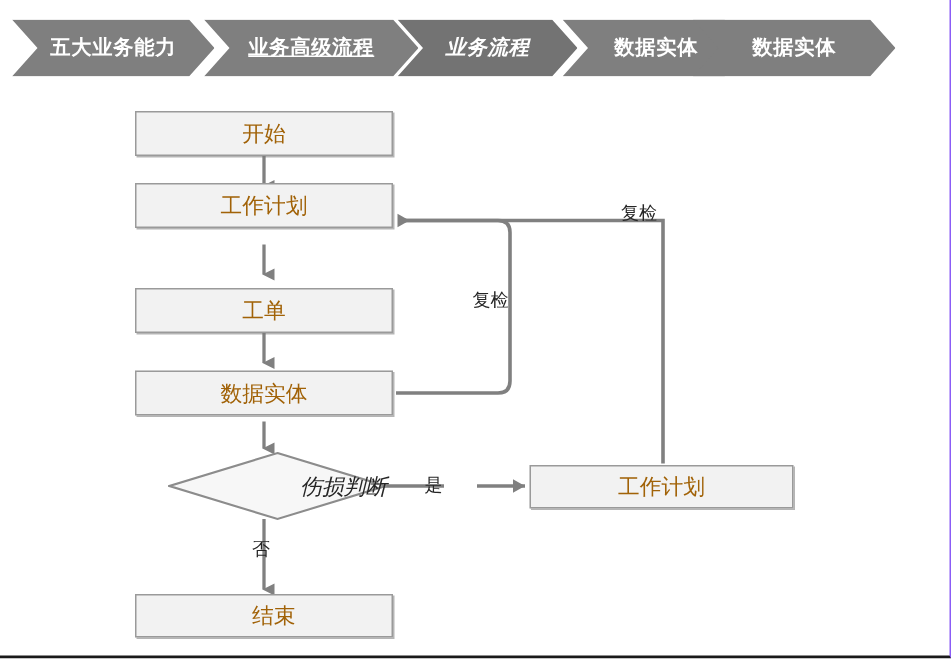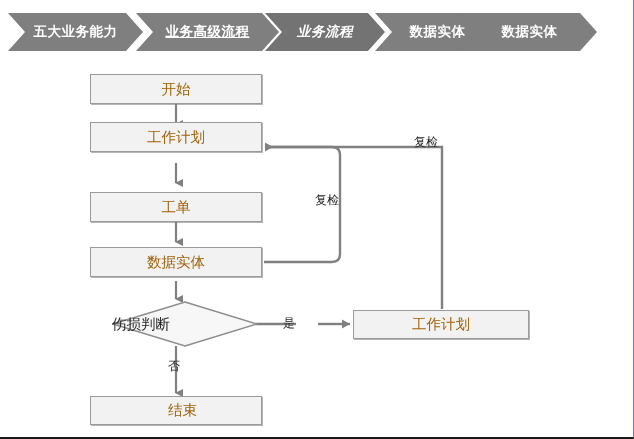--- a/index.html
+++ b/index.html
@@ -76,21 +76,22 @@
     align-items: center;
     justify-content: center;
     font-size: 14.5px;
     color: #a16207;
   }
 
   .diamond-wrap {
     position: absolute;
     display: flex;
     align-items: center;
-    justify-content: flex-start;
+    justify-content: flex-end;
+    font-style: italic;
   }
   .diamond-label {
     position: relative;
     z-index: 2;
     font-size: 14.5px;
     color: #262626;
   }
 
   .edge-label {
     position: absolute;

